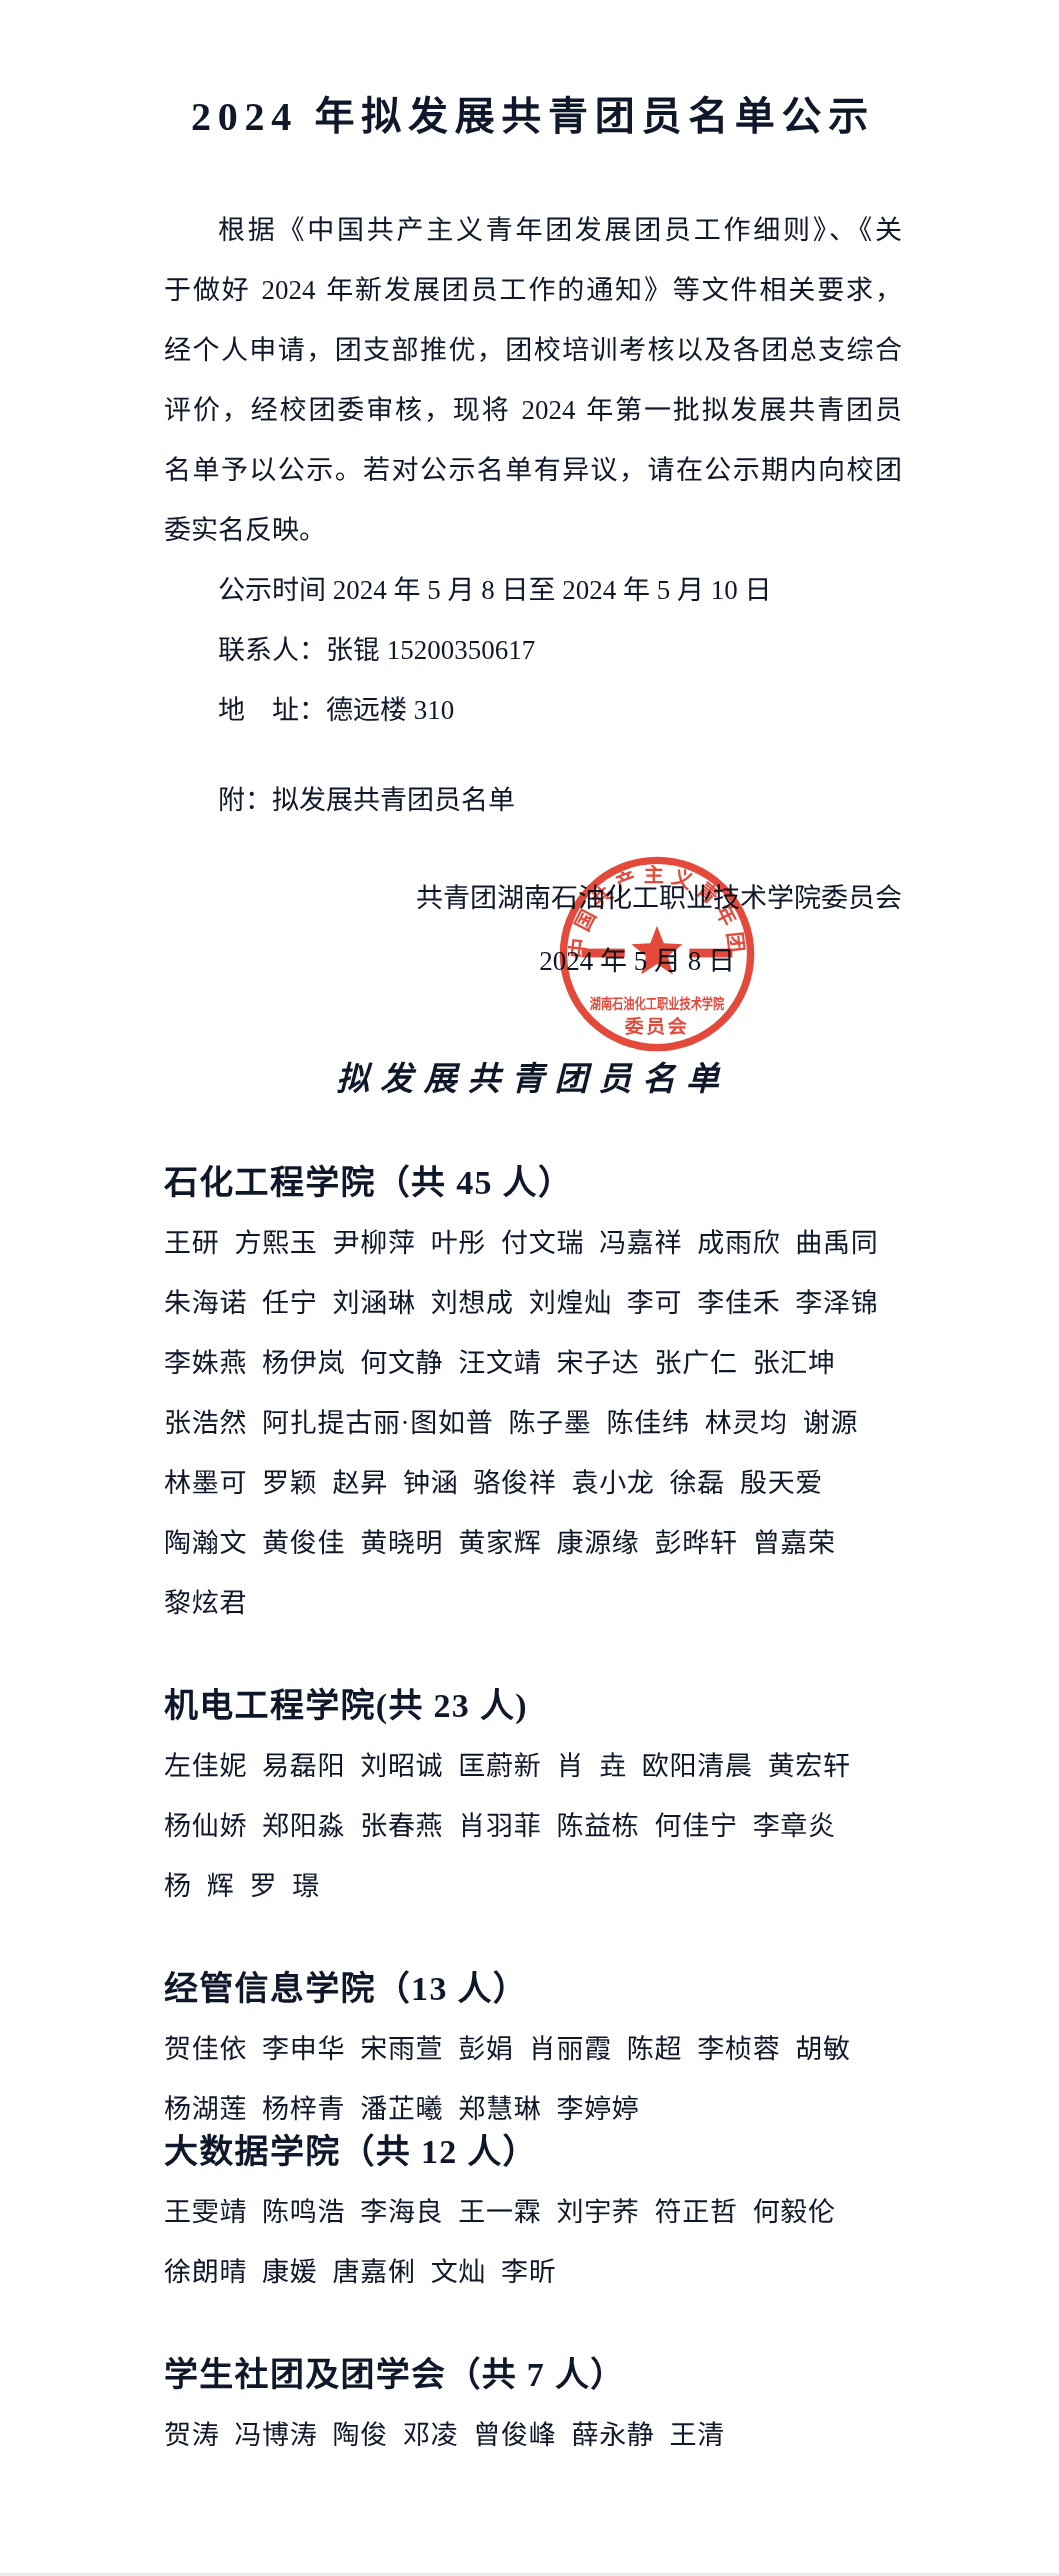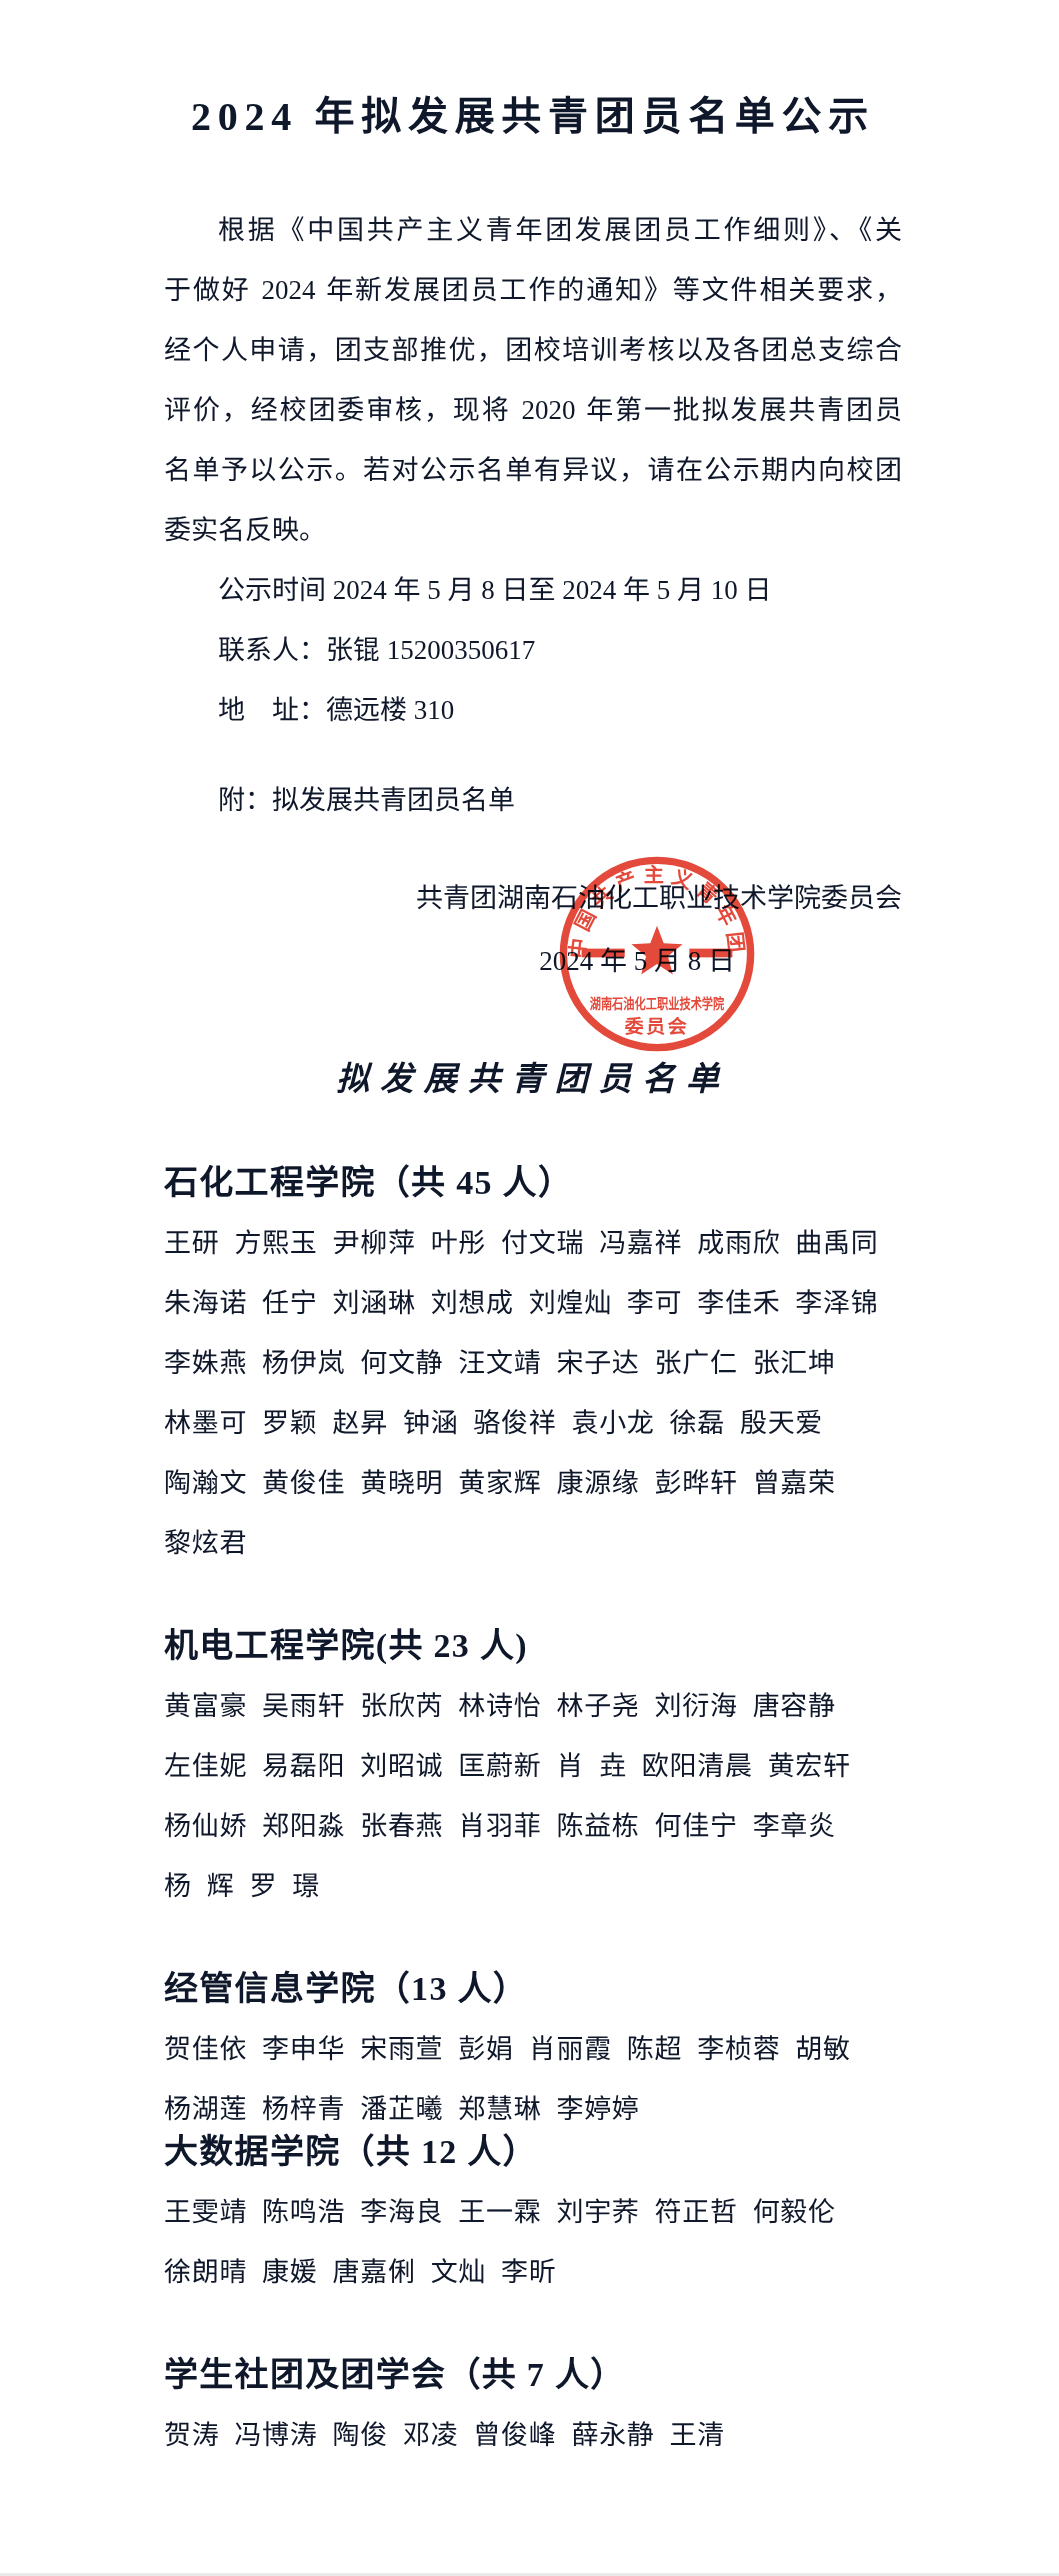--- a/index.html
+++ b/index.html
@@ -85,21 +85,21 @@
 <body>
 
 <div class="page">
 
   <h1 class="doc-title">2024 年拟发展共青团员名单公示</h1>
 
   <div class="body-para">
     <div class="para-line first">根据《中国共产主义青年团发展团员工作细则》、《关</div>
     <div class="para-line">于做好 2024 年新发展团员工作的通知》等文件相关要求，</div>
     <div class="para-line">经个人申请，团支部推优，团校培训考核以及各团总支综合</div>
-    <div class="para-line">评价，经校团委审核，现将 2020 年第一批拟发展共青团员</div>
+    <div class="para-line">评价，经校团委审核，现将 2024 年第一批拟发展共青团员</div>
     <div class="para-line">名单予以公示。若对公示名单有异议，请在公示期内向校团</div>
     <div class="para-line last">委实名反映。</div>
   </div>
 
   <div class="info-line">公示时间 2024 年 5 月 8 日至 2024 年 5 月 10 日</div>
   <div class="info-line">联系人：张锟 15200350617</div>
   <div class="info-line">地　址：德远楼 310</div>
 
   <div class="attach-line">附：拟发展共青团员名单</div>
 
@@ -123,25 +123,25 @@
     <text x="150" y="267" text-anchor="middle" font-size="28" font-weight="bold" fill="var(--seal,#e23a2b)" letter-spacing="4" font-family="Liberation Serif, DejaVu Serif, serif">委员会</text>
   </svg>
 
   <h2 class="doc-subtitle">拟发展共青团员名单</h2>
 
   <div id="sections">
       <h3 class="section-heading first">石化工程学院（共 45 人）</h3>
       <div class="name-row">王研 方熙玉 尹柳萍 叶彤 付文瑞 冯嘉祥 成雨欣 曲禹同</div>
       <div class="name-row">朱海诺 任宁 刘涵琳 刘想成 刘煌灿 李可 李佳禾 李泽锦</div>
       <div class="name-row">李姝燕 杨伊岚 何文静 汪文靖 宋子达 张广仁 张汇坤</div>
+      <div class="name-row">张浩然 阿扎提古丽·图如普 陈子墨 陈佳纬 林灵均 谢源</div>
       <div class="name-row">林墨可 罗颖 赵昇 钟涵 骆俊祥 袁小龙 徐磊 殷天爱</div>
       <div class="name-row">陶瀚文 黄俊佳 黄晓明 黄家辉 康源缘 彭晔轩 曾嘉荣</div>
       <div class="name-row">黎炫君</div>
       <h3 class="section-heading">机电工程学院(共 23 人)</h3>
-      <div class="name-row">黄富豪 吴雨轩 张欣芮 林诗怡 林子尧 刘衍海 唐容静</div>
       <div class="name-row">左佳妮 易磊阳 刘昭诚 匡蔚新 肖 垚 欧阳清晨 黄宏轩</div>
       <div class="name-row">杨仙娇 郑阳淼 张春燕 肖羽菲 陈益栋 何佳宁 李章炎</div>
       <div class="name-row">杨 辉 罗 璟</div>
       <h3 class="section-heading">经管信息学院（13 人）</h3>
       <div class="name-row">贺佳依 李申华 宋雨萱 彭娟 肖丽霞 陈超 李桢蓉 胡敏</div>
       <div class="name-row">杨湖莲 杨梓青 潘芷曦 郑慧琳 李婷婷</div>
       <h3 class="section-heading tight">大数据学院（共 12 人）</h3>
       <div class="name-row">王雯靖 陈鸣浩 李海良 王一霖 刘宇荞 符正哲 何毅伦</div>
       <div class="name-row">徐朗晴 康媛 唐嘉俐 文灿 李昕</div>
       <h3 class="section-heading">学生社团及团学会（共 7 人）</h3>

